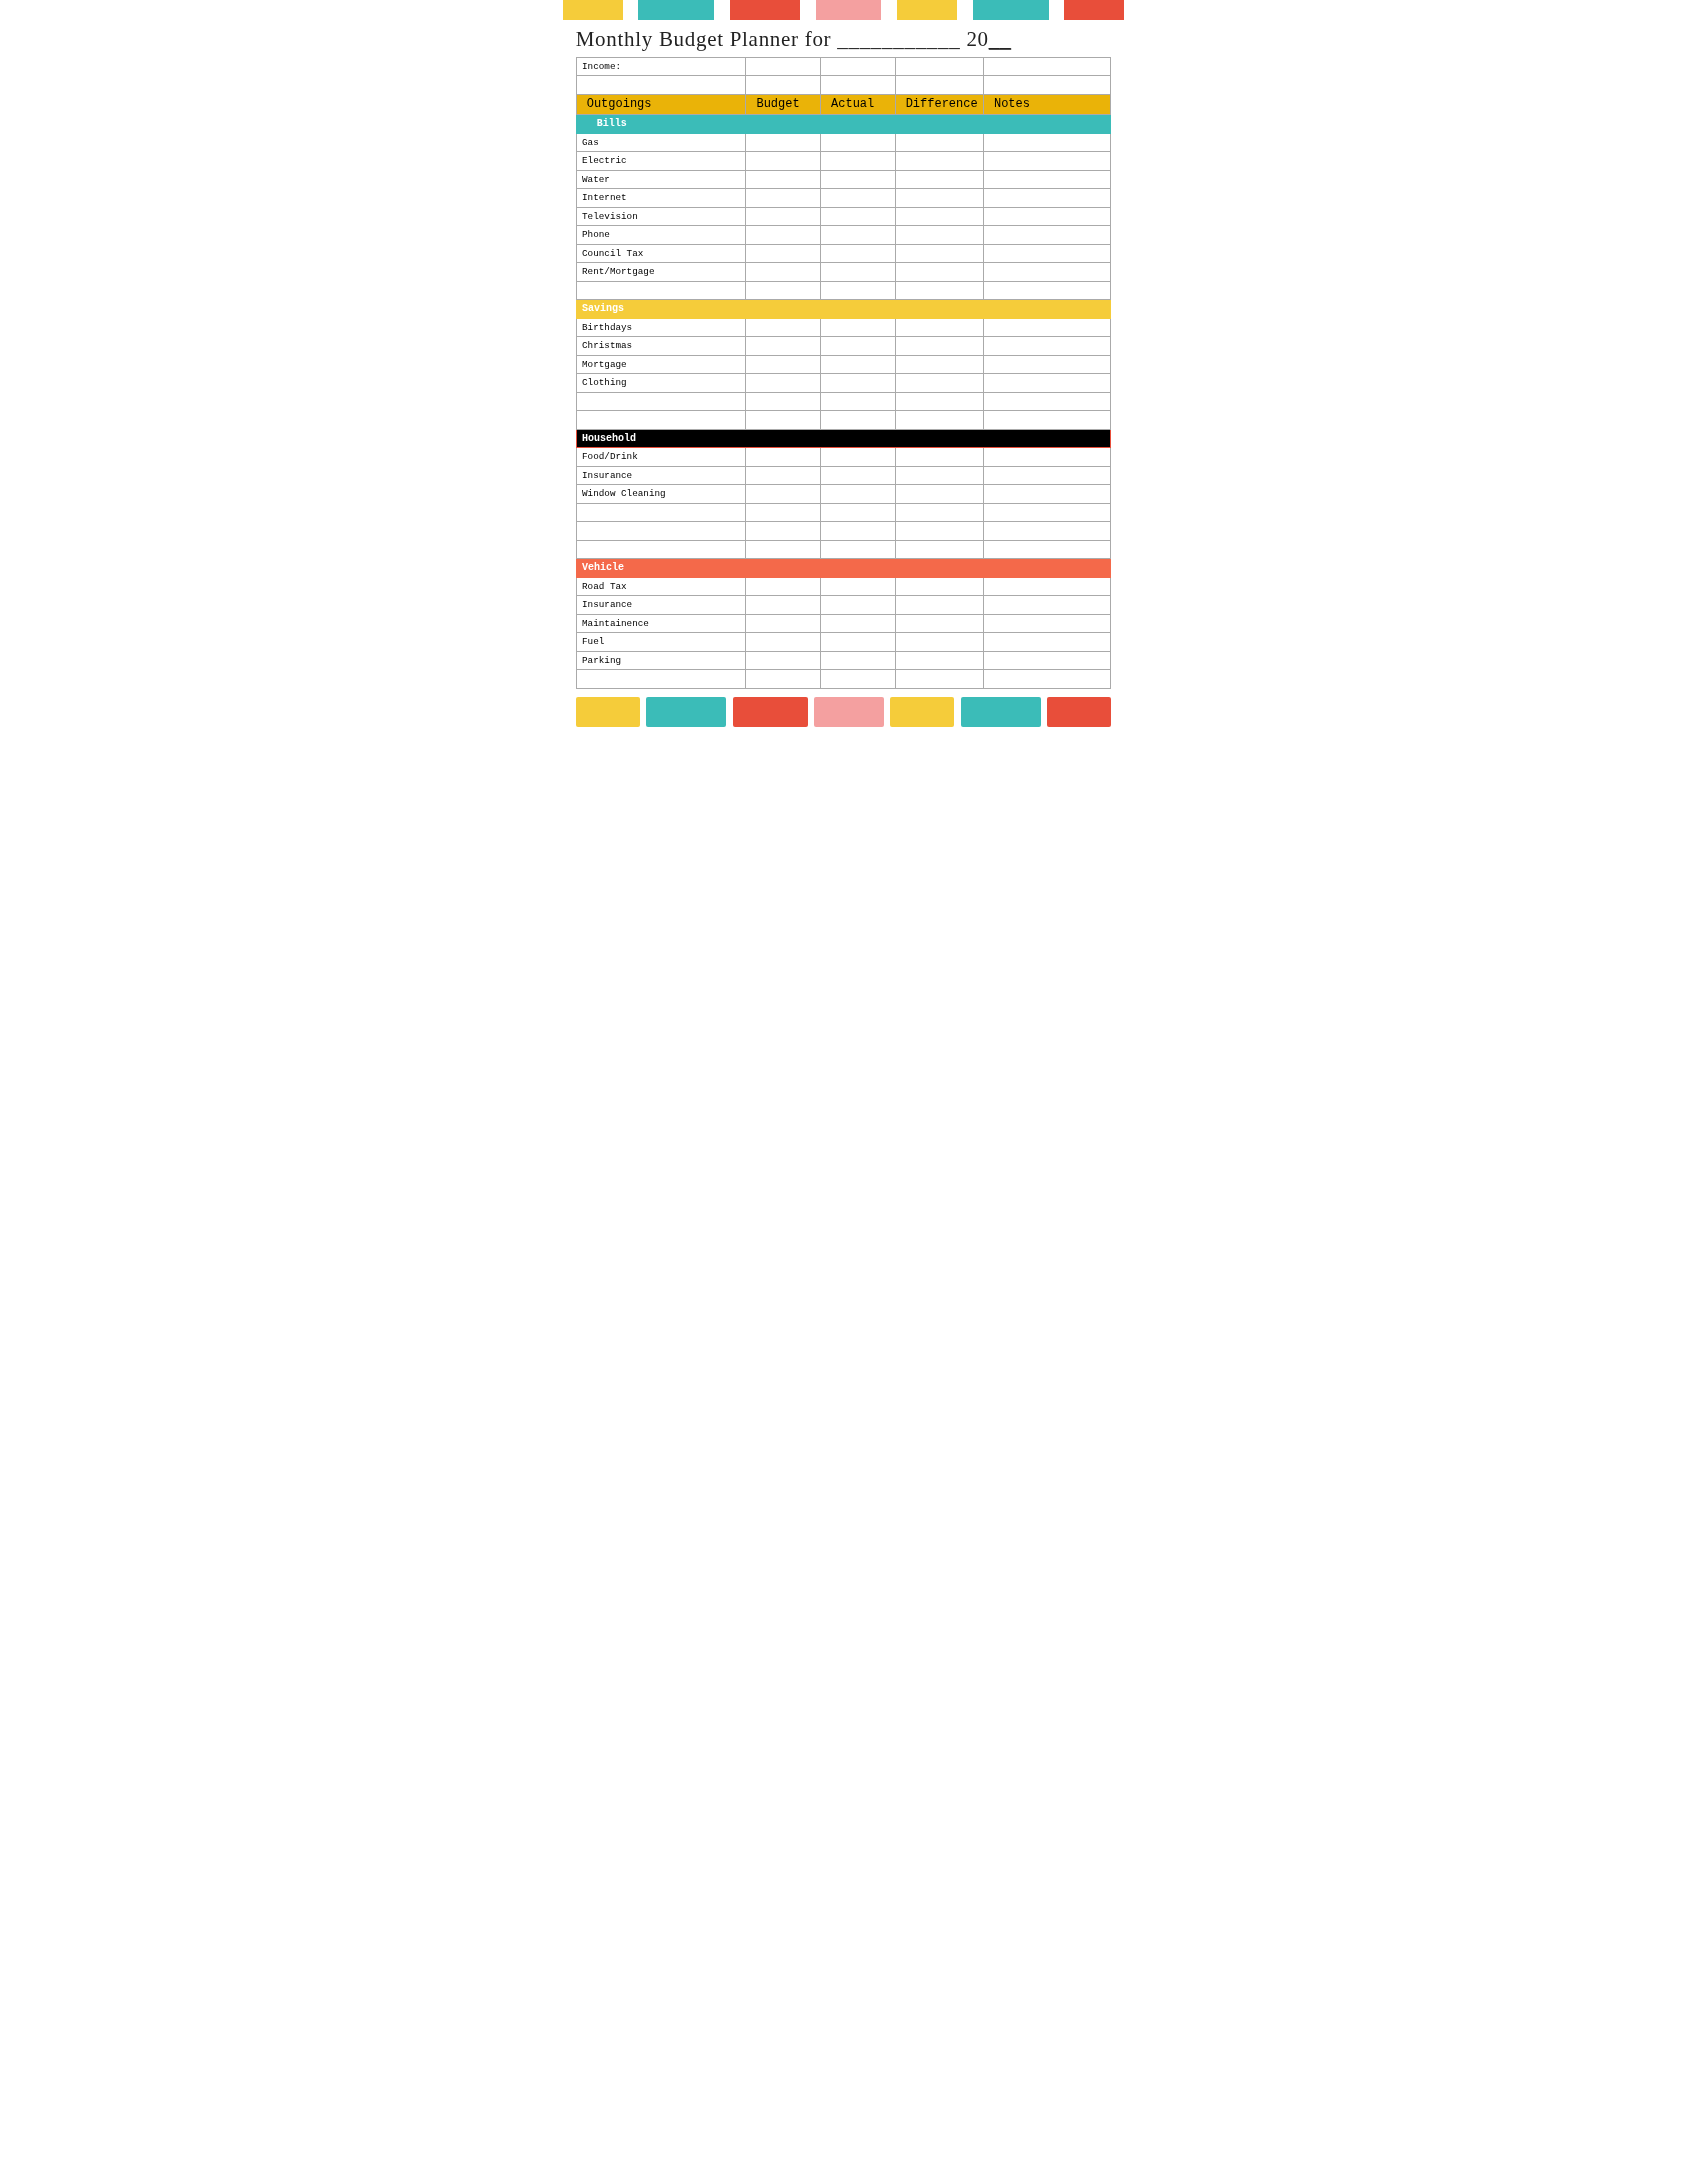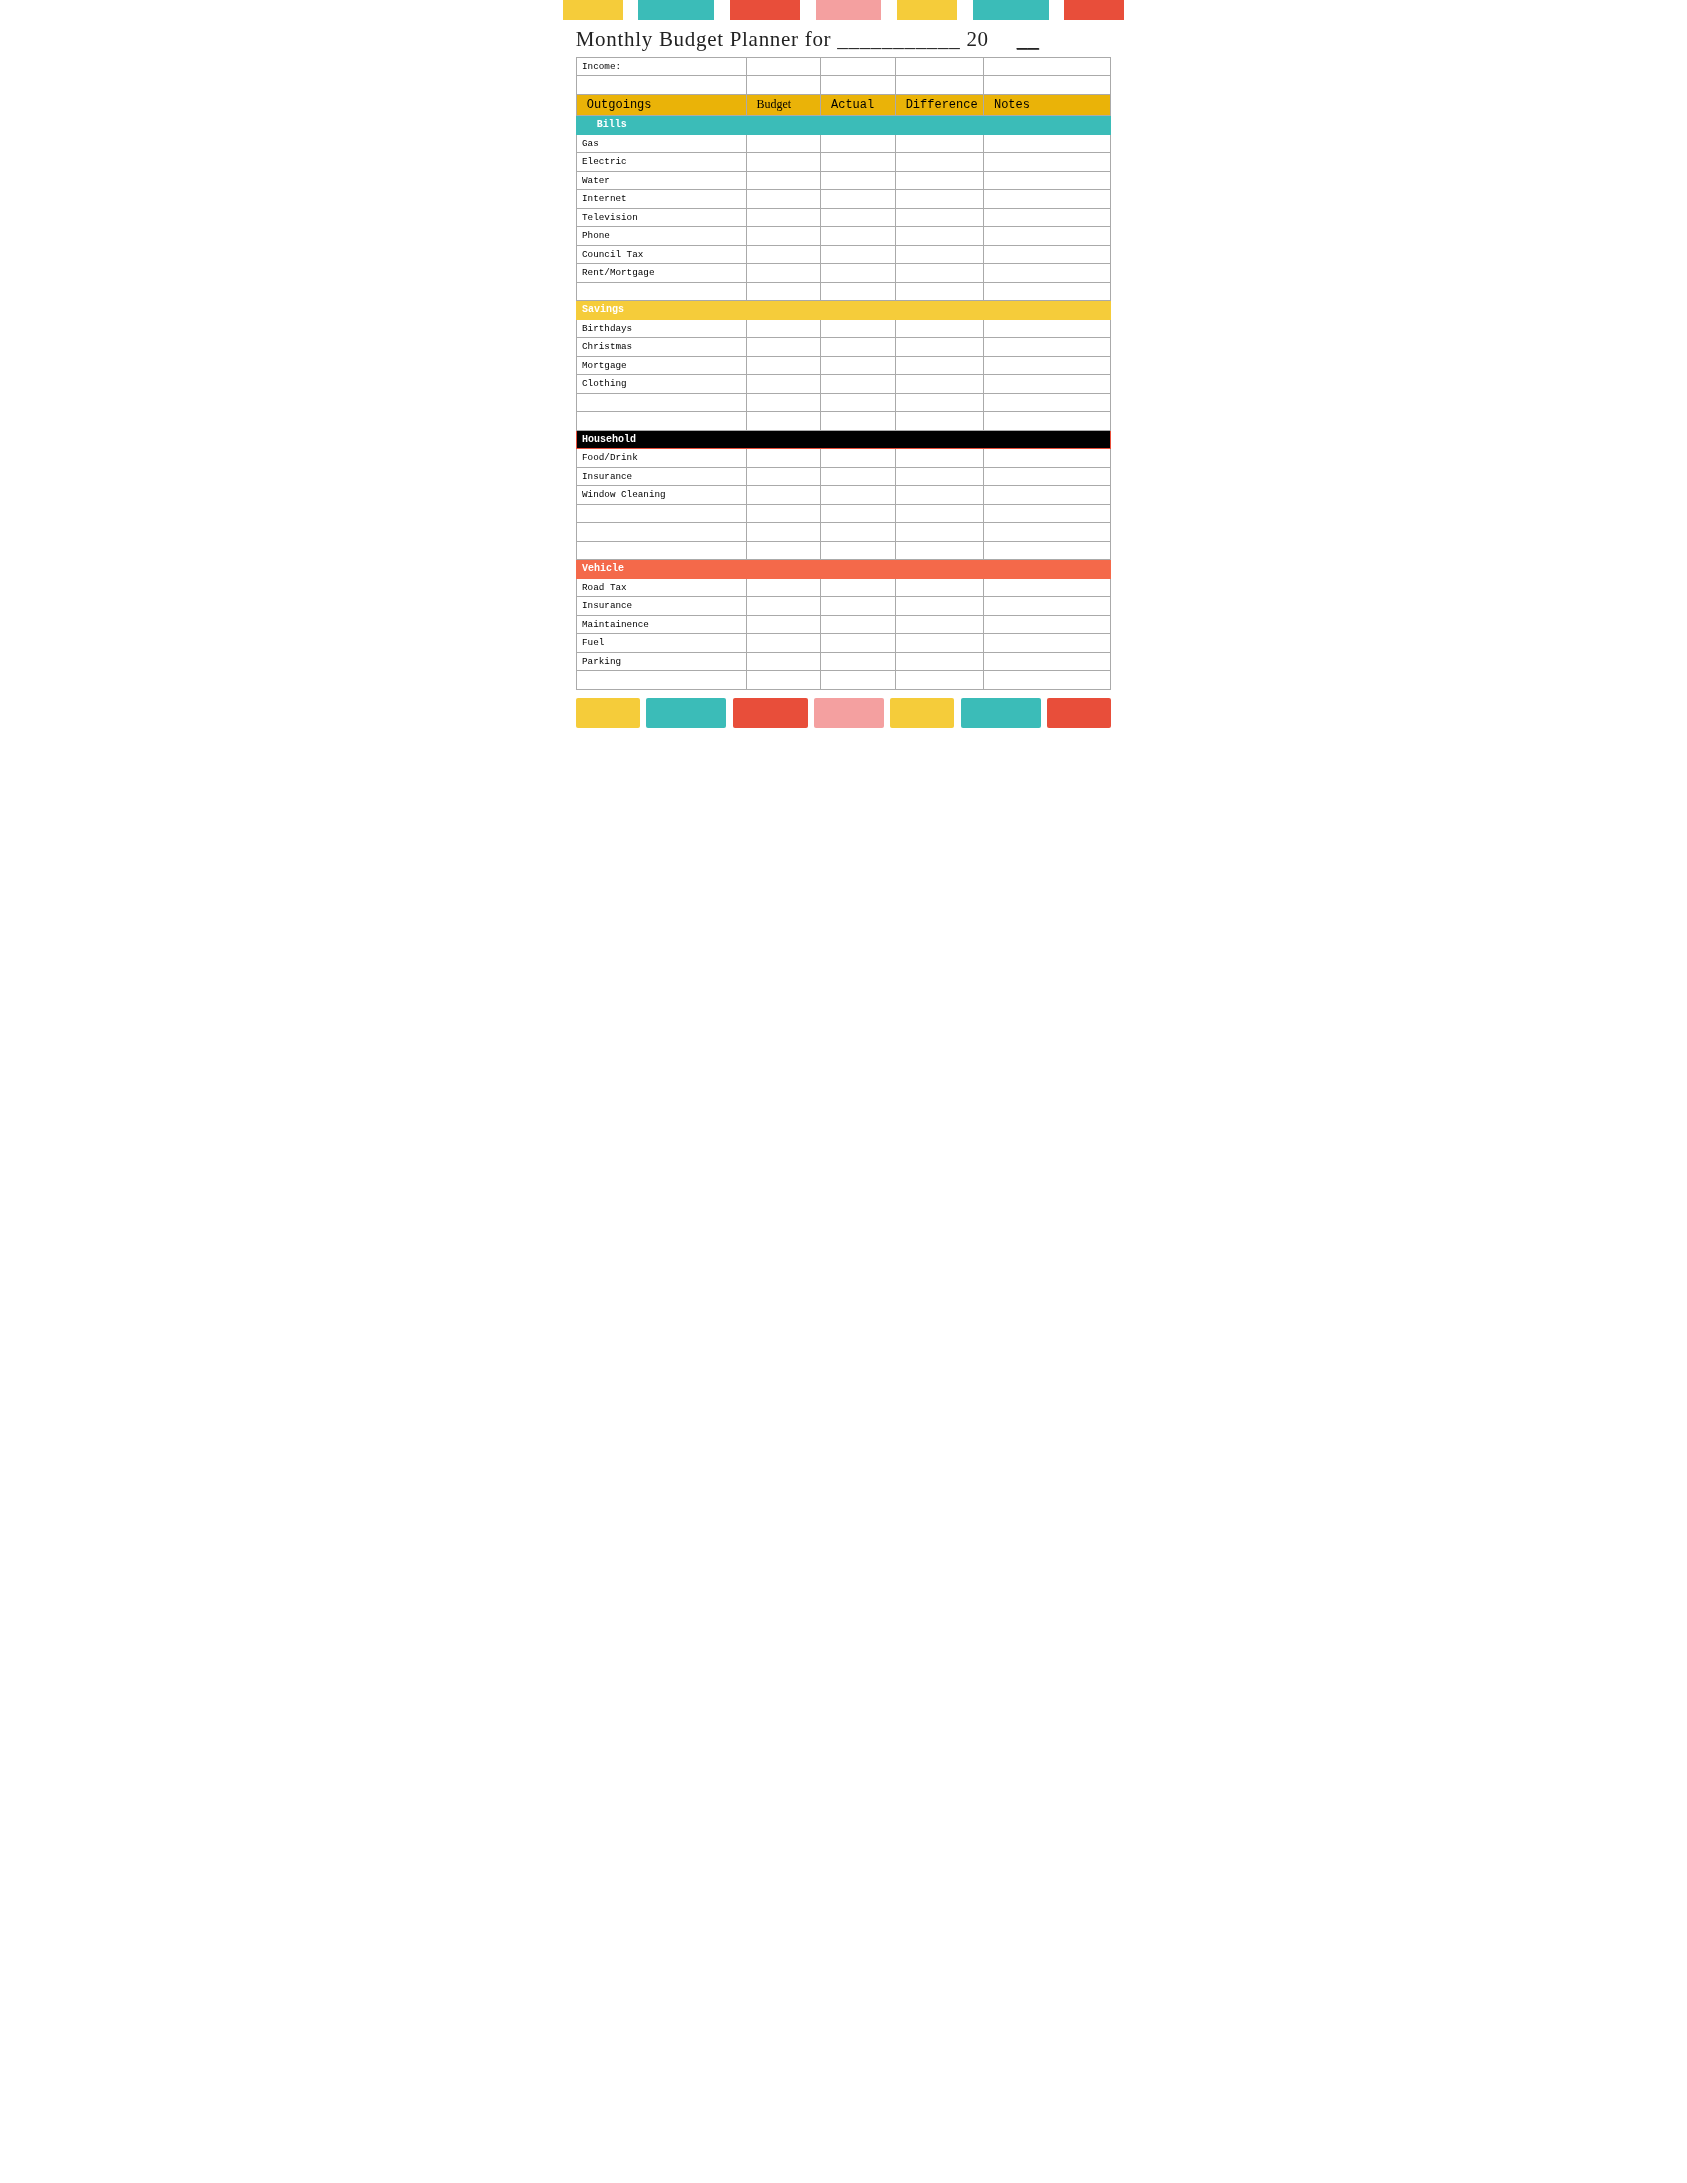--- a/index.html
+++ b/index.html
@@ -37,21 +37,21 @@
     }
 
     .budget-table td {
       border: 0.7px solid #aaa;
       padding: 2.6px 5.3px;
       height: 18.5px;
       vertical-align: middle;
     }
 
     .budget-table .col-name { width: 32%; }
-    .budget-table .col-budget { width: 14%; font-family: Liberation Serif, serif; }
+    .budget-table .col-budget { width: 14%; }
     .budget-table .col-actual { width: 14%; }
     .budget-table .col-diff { width: 16%; }
     .budget-table .col-notes { width: 24%; }
 
     .row-header td {
       font-weight: normal;
       font-size: 12px;
       background: #eab308;
       padding-left: 10px;
     }
@@ -134,21 +134,21 @@
       <div style="flex: 1.3 1 0%; background: rgb(244, 160, 160); height: 100%;"></div>
       <div style="flex: 0.3 1 0%; background: rgb(255, 255, 255); height: 100%;"></div>
       <div style="flex: 1.2 1 0%; background: rgb(245, 204, 58); height: 100%;"></div>
       <div style="flex: 0.3 1 0%; background: rgb(255, 255, 255); height: 100%;"></div>
       <div style="flex: 1.5 1 0%; background: rgb(59, 188, 184); height: 100%;"></div>
       <div style="flex: 0.3 1 0%; background: rgb(255, 255, 255); height: 100%;"></div>
       <div style="flex: 1.2 1 0%; background: rgb(232, 78, 58); height: 100%;"></div>
     </div>
 
   <div class="title-area">
-    <span>Monthly Budget Planner for </span><span style="text-decoration:underline; text-decoration-color:#555;"></span><span>___________</span><span> 20</span><span style="text-decoration:underline; text-decoration-color:#555;margin-left:28px;">__</span>
+    <span>Monthly Budget Planner for </span><span style="text-decoration:underline; text-decoration-color:#555;"></span><span>___________</span><span> 20</span><span style="text-decoration:underline; text-decoration-color:#555;">__</span>
   </div>
 
   <table class="budget-table">
 
     <tbody>
         <tr class="row-income">
       <td class="col-name">Income:</td>
       <td class="col-budget"></td>
       <td class="col-actual"></td>
       <td class="col-diff"></td>

